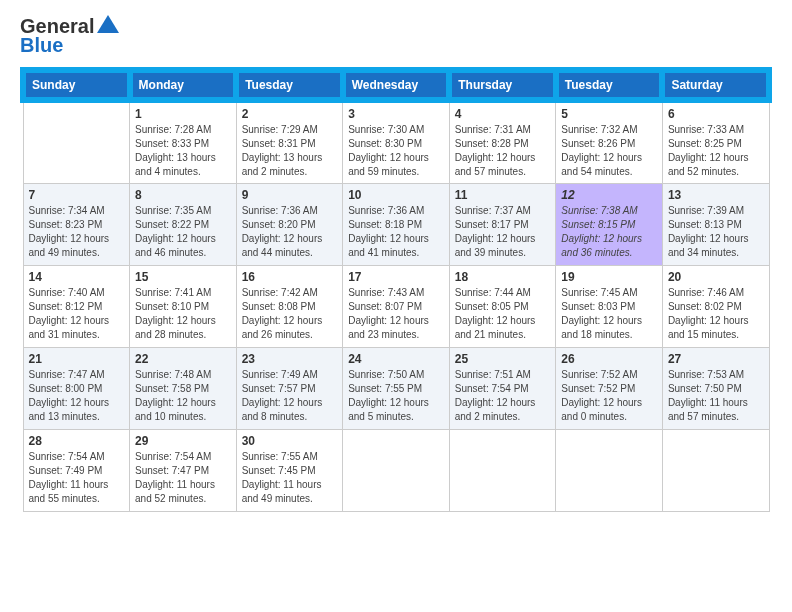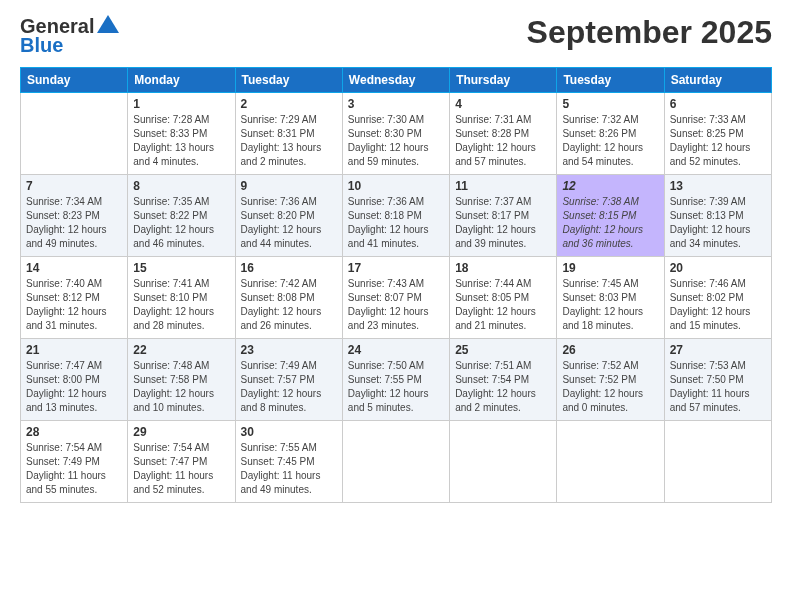--- a/index.html
+++ b/index.html
@@ -49,21 +49,21 @@
       border-collapse: collapse;
       border: 1px solid #ccc;
     }
     .calendar th {
       background: #1a6fc4;
       color: #fff;
       font-size: 12px;
       font-weight: bold;
       padding: 5px 6px;
       text-align: left;
-      border: 1px solid #0ea5e9;
+      border: 6px solid #0ea5e9;
     }
     .calendar td {
       border: 1px solid #ccc;
       vertical-align: top;
       padding: 4px 5px;
       width: calc(100% / 7);
       font-size: 9.5px;
       color: #333;
       height: 82px;
     }
@@ -88,21 +88,20 @@
     <div class="logo">
       <div class="logo-wrapper">
         <span style="font-size:20px;font-weight:bold;color:#333;">General</span>
         <svg width="22" height="18" viewBox="0 0 22 18" style="margin-left:3px;">
           <polygon points="0,18 11,0 22,18" fill="#1a6fc4"></polygon>
         </svg>
       </div>
       <span style="font-size:20px;font-weight:bold;color:#1a6fc4;margin-top:-4px;">Blue</span>
     </div>
     <div class="title-section">
-      <div class="month-title">September 2025</div>
     </div>
   </div>
 
   <table class="calendar">
     <thead>
       <tr>
         <th>Sunday</th>
         <th>Monday</th>
         <th>Tuesday</th>
         <th>Wednesday</th>

